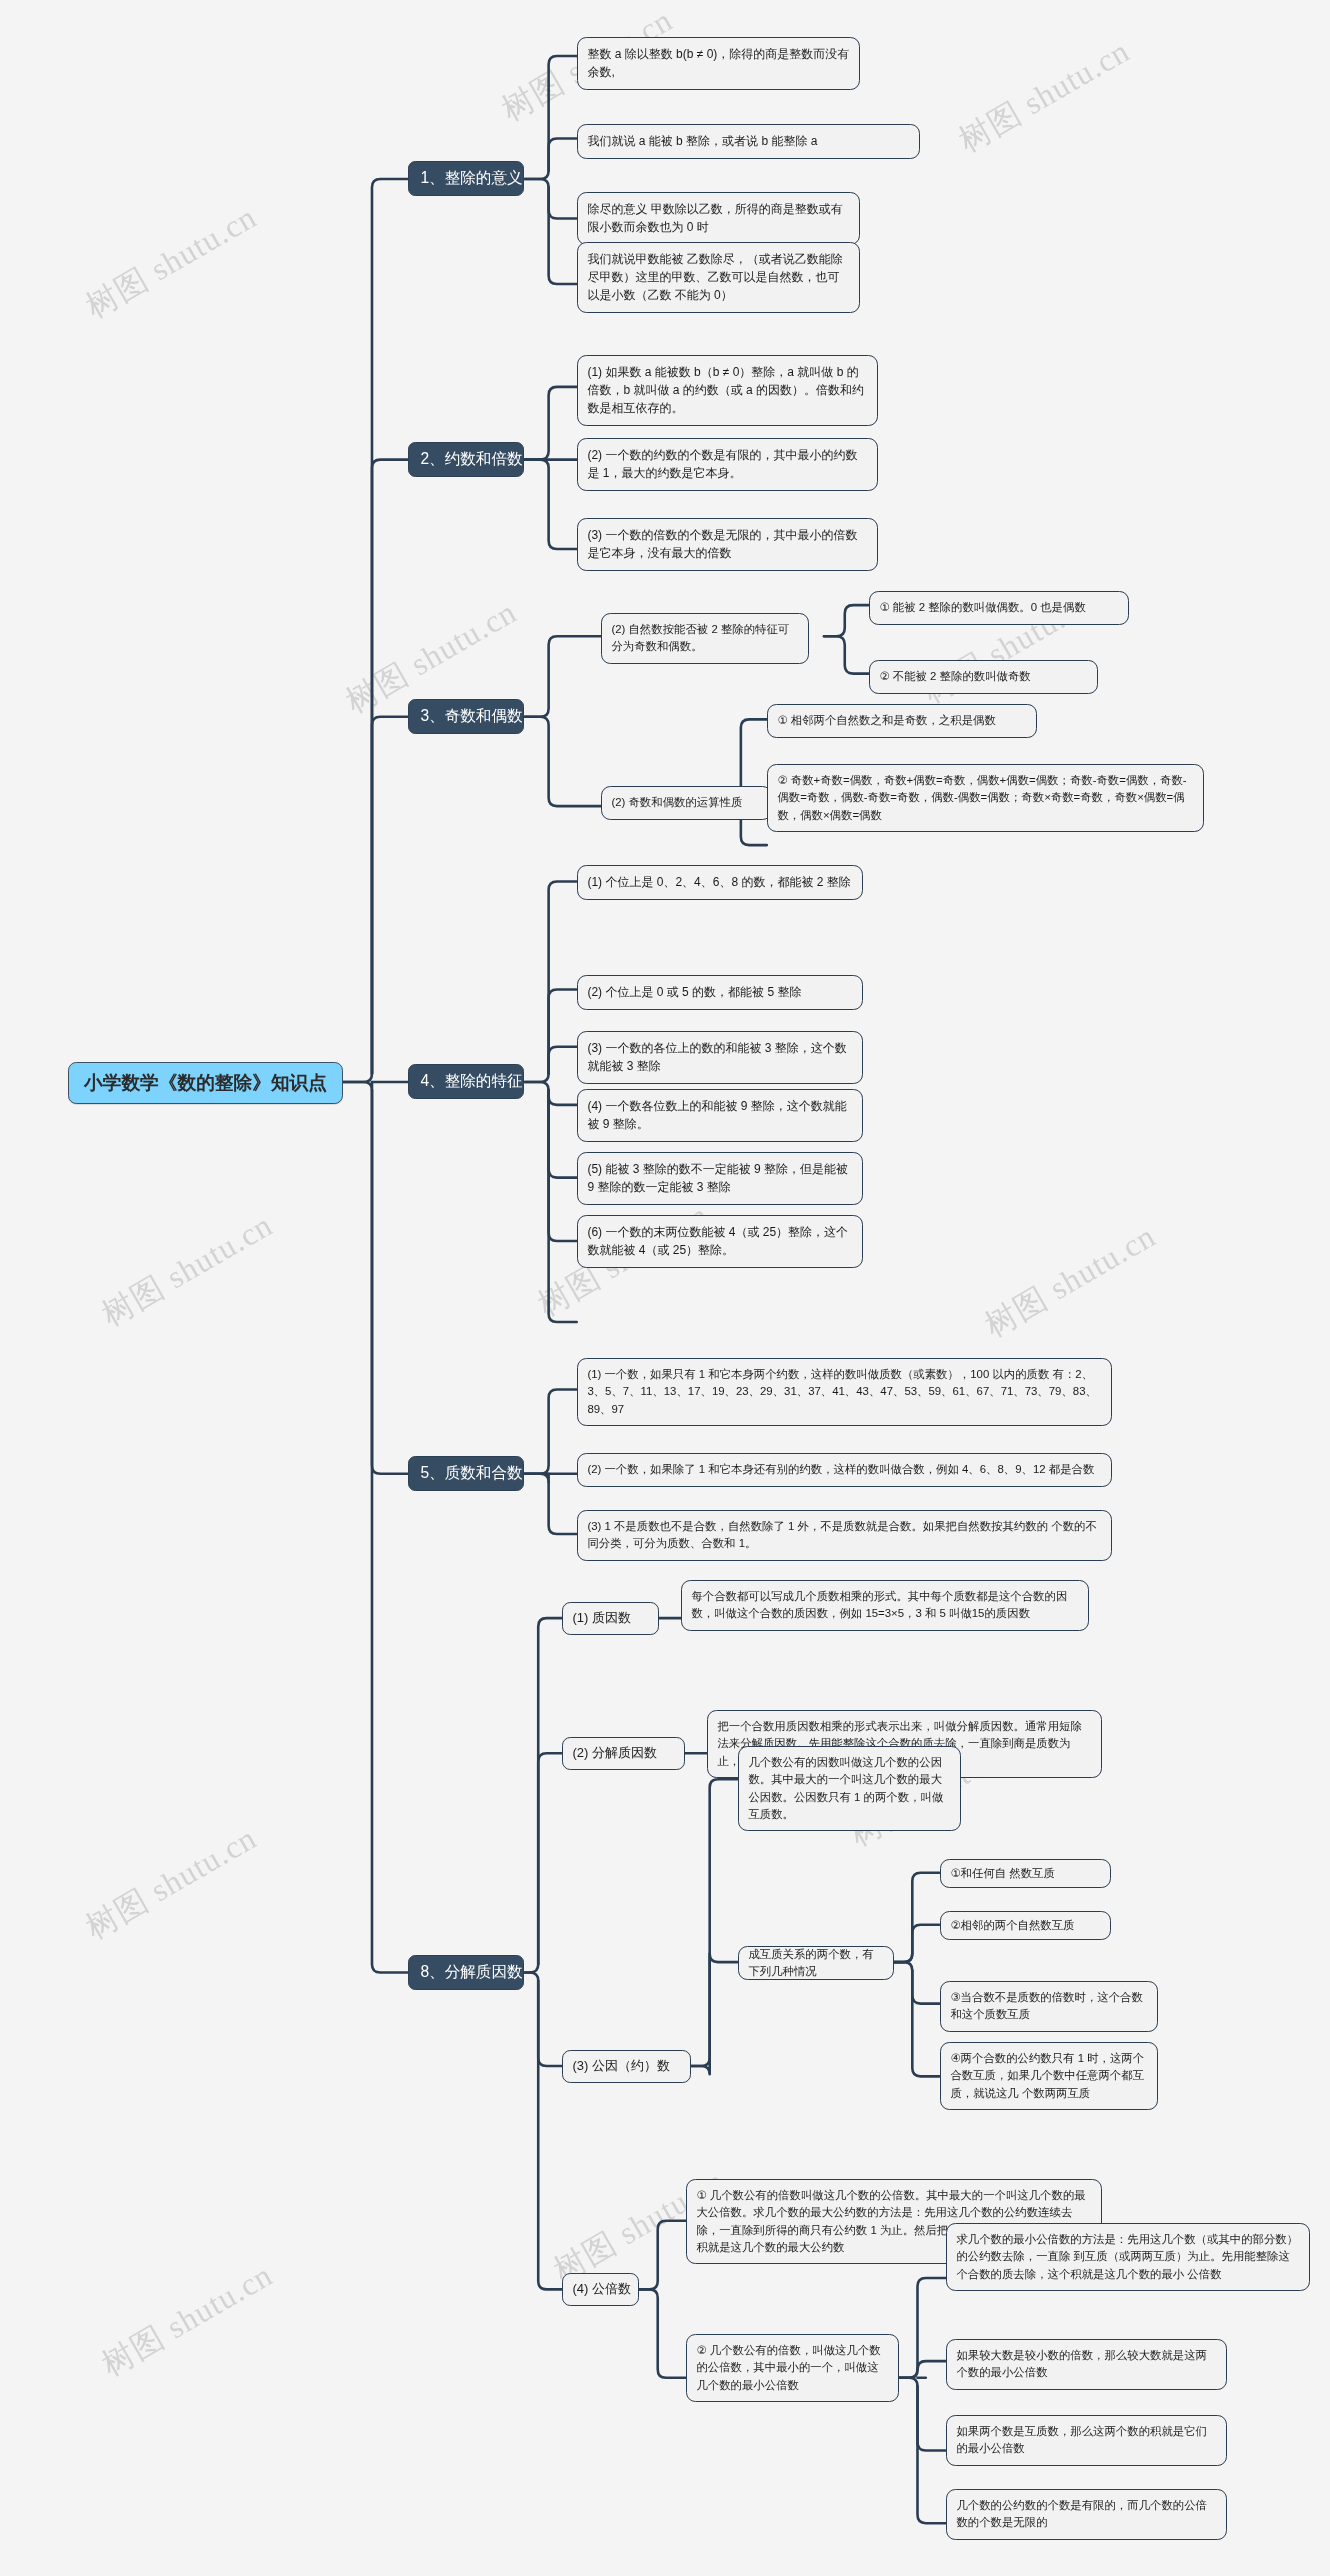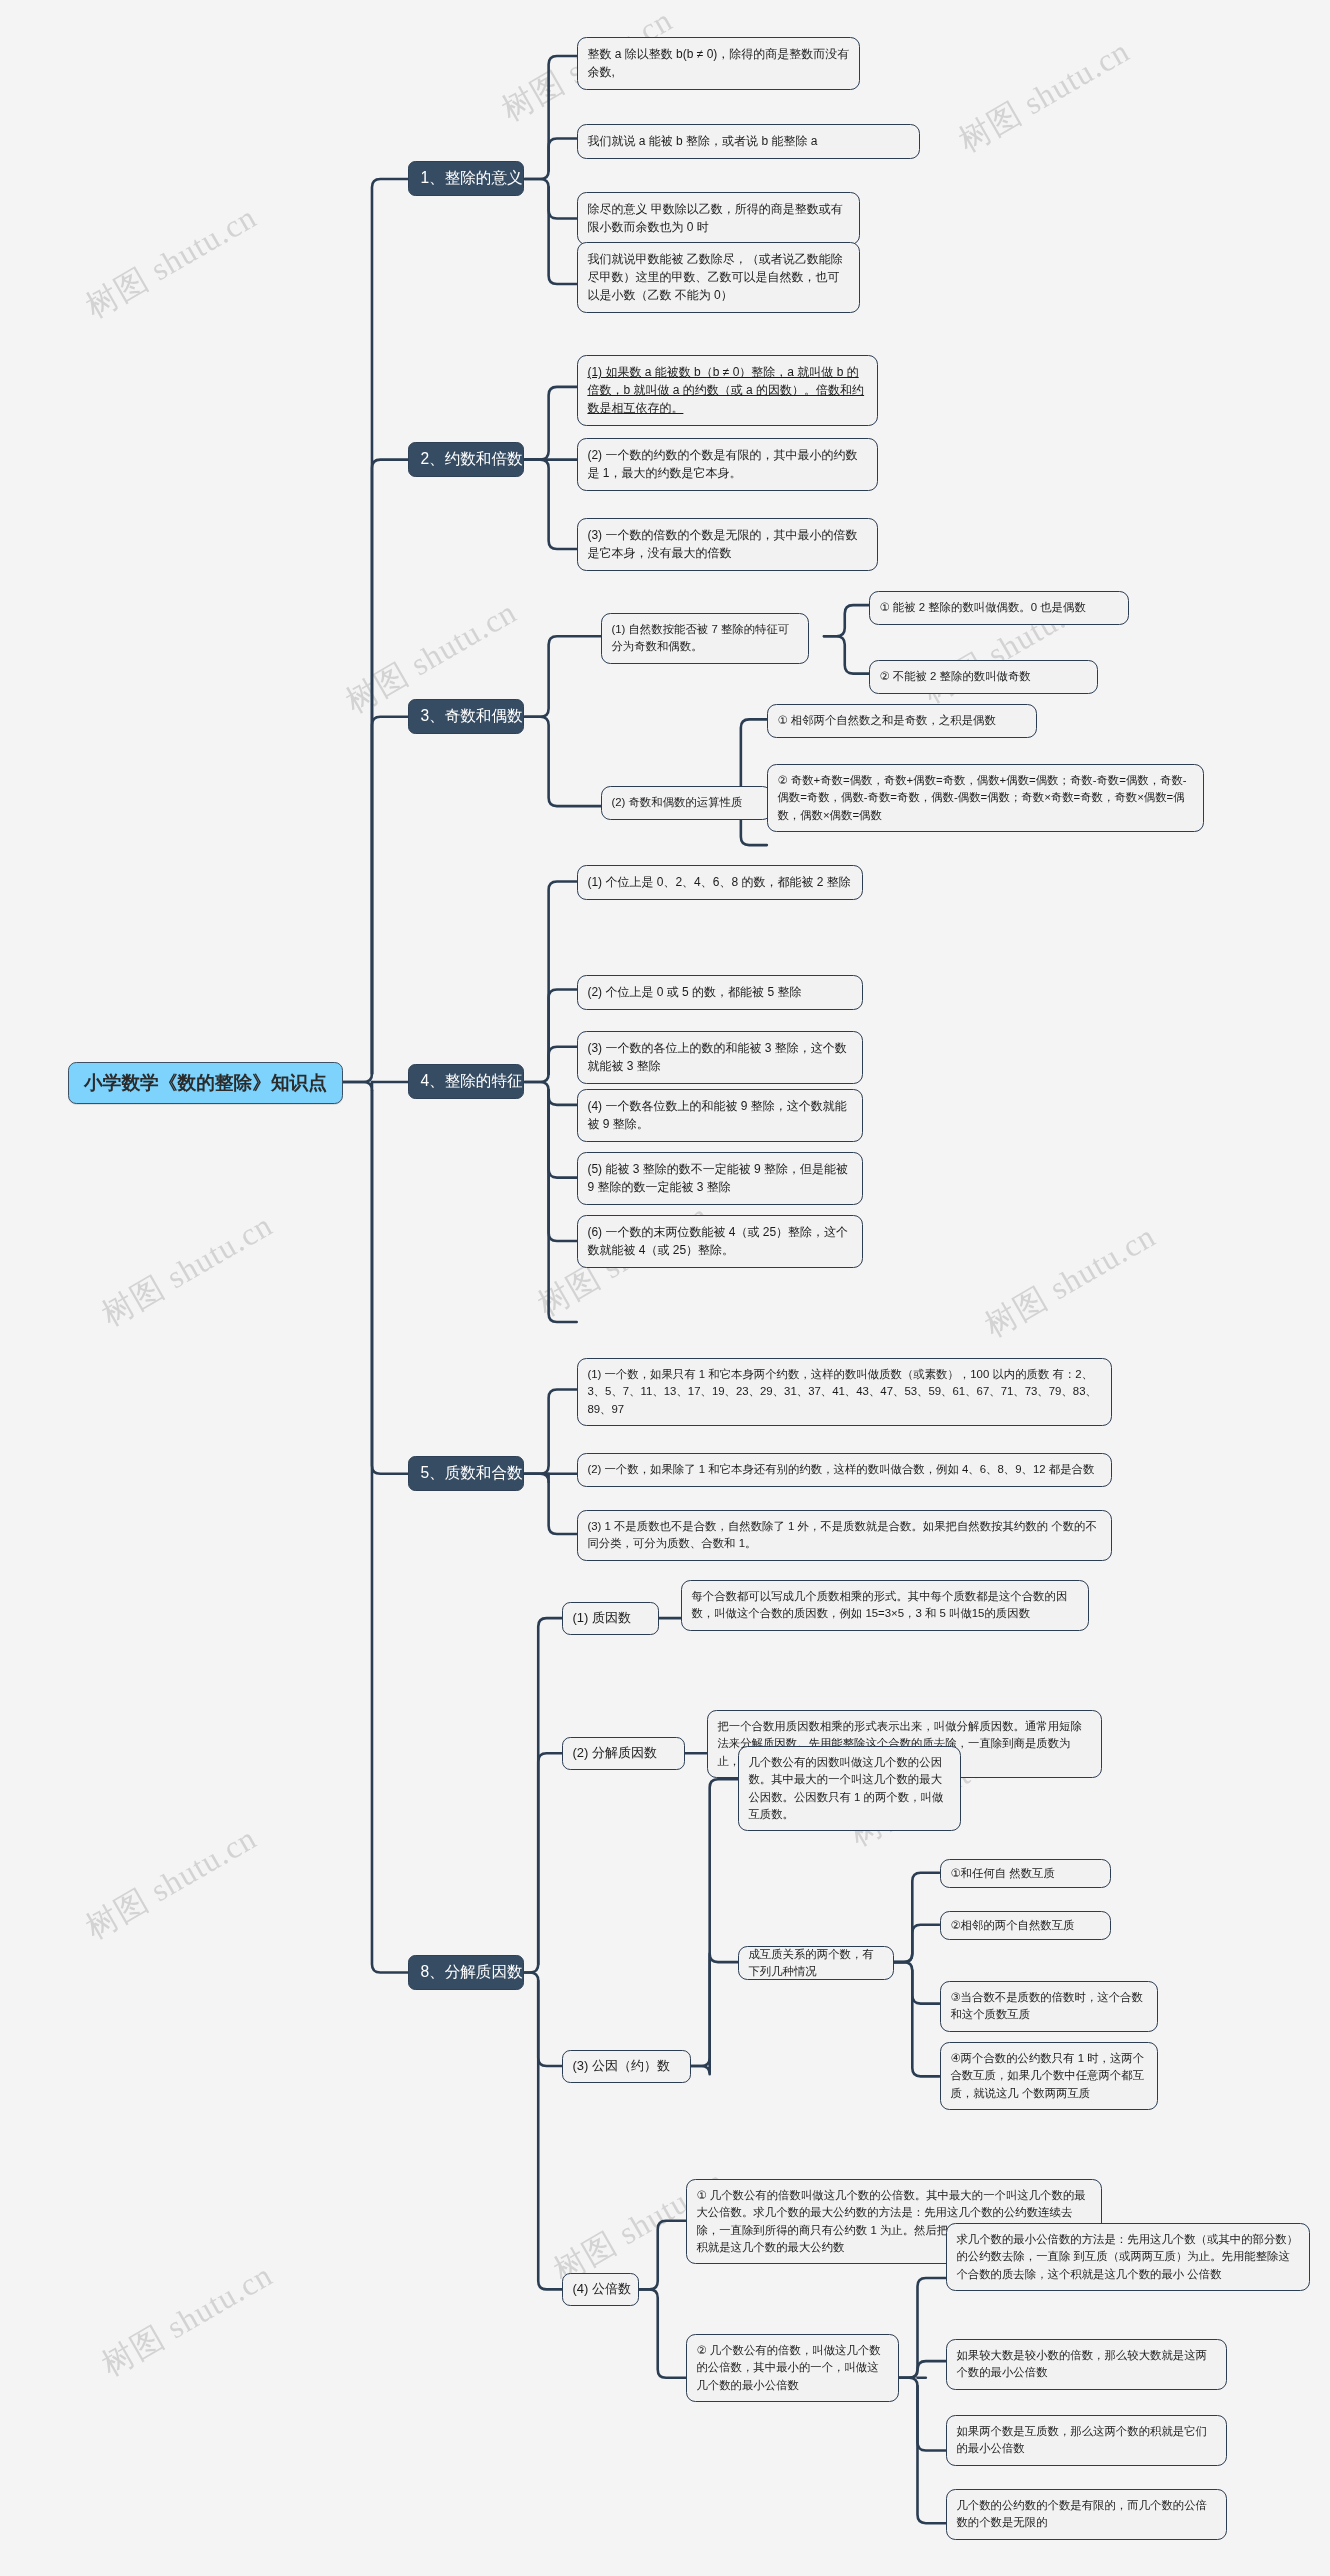--- a/index.html
+++ b/index.html
@@ -195,35 +195,35 @@
   <div class="node leaf small" style="left:577px;top:192px;width:283px;">
     <span>除尽的意义 甲数除以乙数，所得的商是整数或有限小数而余数也为 0 时</span>
   </div>
   <div class="node leaf small" style="left:577px;top:242px;width:283px;">
     <span>我们就说甲数能被 乙数除尽，（或者说乙数能除尽甲数）这里的甲数、乙数可以是自然数，也可以是小数（乙数 不能为 0）</span>
   </div>
 
   <div class="node branch" style="left:408px;top:442px;width:116px;height:35px;">
     <span>2、约数和倍数</span>
   </div>
-  <div class="node leaf small" style="left:577px;top:355px;width:301px;text-decoration:underline;">
+  <div class="node leaf small" style="left:577px;top:355px;width:301px;">
     <span>(1) 如果数 a 能被数 b（b ≠ 0）整除，a 就叫做 b 的倍数，b 就叫做 a 的约数（或 a 的因数）。倍数和约数是相互依存的。</span>
   </div>
   <div class="node leaf small" style="left:577px;top:438px;width:301px;">
     <span>(2) 一个数的约数的个数是有限的，其中最小的约数是 1，最大的约数是它本身。</span>
   </div>
   <div class="node leaf small" style="left:577px;top:518px;width:301px;">
     <span>(3) 一个数的倍数的个数是无限的，其中最小的倍数是它本身，没有最大的倍数</span>
   </div>
 
   <div class="node branch" style="left:408px;top:699px;width:116px;height:35px;">
     <span>3、奇数和偶数</span>
   </div>
   <div class="node leaf tiny" style="left:601px;top:613px;width:208px;">
-    <span>(1) 自然数按能否被 7 整除的特征可分为奇数和偶数。</span>
+    <span>(2) 自然数按能否被 2 整除的特征可分为奇数和偶数。</span>
   </div>
   <div class="node leaf tiny" style="left:869px;top:591px;width:260px;">
     <span>① 能被 2 整除的数叫做偶数。0 也是偶数</span>
   </div>
   <div class="node leaf tiny" style="left:869px;top:660px;width:229px;">
     <span>② 不能被 2 整除的数叫做奇数</span>
   </div>
   <div class="node leaf tiny" style="left:601px;top:786px;width:171px;">
     <span>(2) 奇数和偶数的运算性质</span>
   </div>

